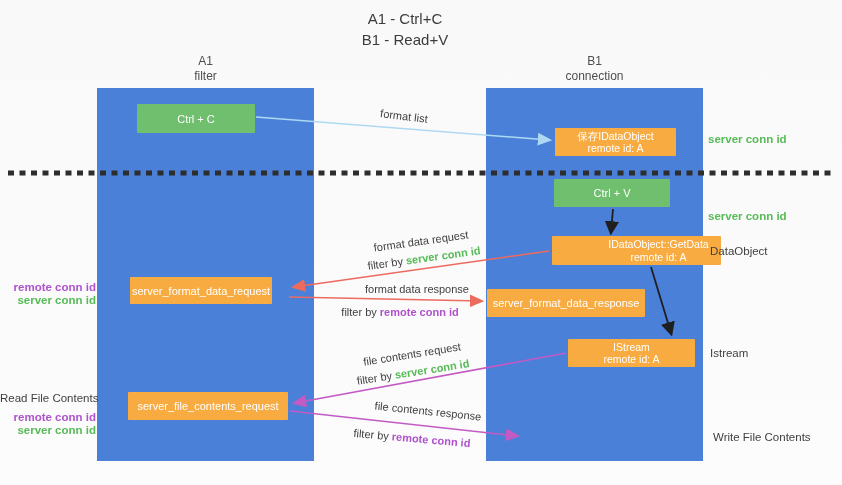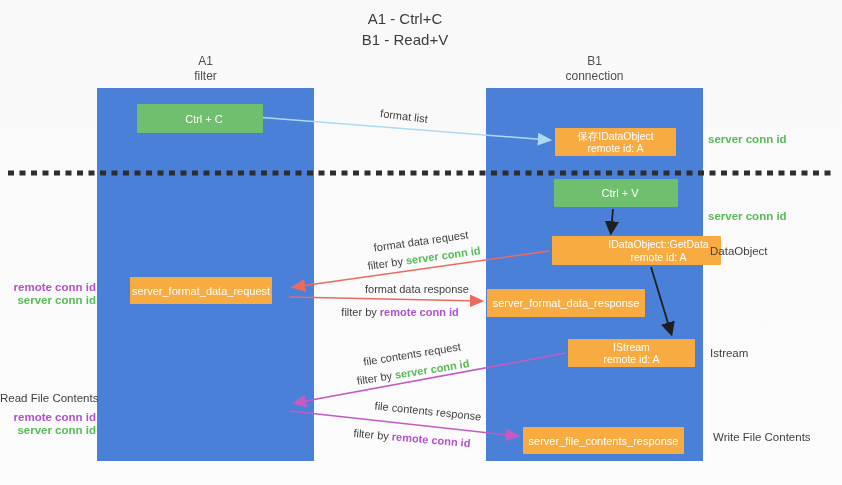--- a/index.html
+++ b/index.html
@@ -8,21 +8,21 @@
     background:linear-gradient(#f9f9f9,#fcfcfd);
     font-family:"Liberation Sans",sans-serif;color:#3f3f3f;
   }
   .title{position:absolute;top:8px;left:0;width:810px;text-align:center;
     font-size:15px;line-height:21px;color:#3c3c3c;}
   .lane{position:absolute;top:88px;height:373px;width:217px;background:#4a80d8;}
   .lane-header{position:absolute;top:54px;width:217px;text-align:center;
     font-size:12px;line-height:15px;color:#4f4f4f;}
   .node{position:absolute;display:flex;flex-direction:column;justify-content:center;
     align-items:center;text-align:center;color:#fff;border-radius:1px;}
-  .node.green{background:#6fbf6f;font-size:11px;padding-left:8px;}
+  .node.green{background:#6fbf6f;font-size:11px;}
   .node.orange{background:#f8ab40;font-size:11px;}
   .node .l2{font-size:10.5px;line-height:12.5px;}
   .edge-label{position:absolute;font-size:11px;color:#3f3f3f;white-space:nowrap;}
   .ann{position:absolute;font-size:11.5px;white-space:nowrap;}
   .ann.green{color:#57bb57;font-weight:bold;}
   .ann.purple{color:#b052cc;font-weight:bold;}
   .ann.plain{color:#3f3f3f;}
   .key-green{color:#57bb57;font-weight:bold;}
   .key-purple{color:#b052cc;font-weight:bold;}
   .right-align{text-align:right;}
@@ -107,24 +107,24 @@
 
   <div class="node orange" style="left:487px;top:289px;width:158px;height:28px;">
     <span>server_format_data_response</span>
   </div>
 
   <div class="node orange" style="left:568px;top:339px;width:127px;height:28px;">
     <div class="l2">IStream</div>
     <div class="l2">remote id: A</div>
   </div>
 
+  <div class="node orange" style="left:128px;top:392px;width:160px;height:28px;">
+    <span>server_file_contents_request</span>
+  </div>
 
-  <div class="node orange" style="left:523px;top:427px;width:161px;height:27px;">
-    <span>server_file_contents_response</span>
-  </div>
 
   <div class="edge-label" style="left:404px;top:116px;transform:translate(-50%,-50%) rotate(7deg);">format list</div>
 
   <div class="edge-label" style="left:421px;top:241px;transform:translate(-50%,-50%) rotate(-8deg);">format data request</div>
 
   <div class="edge-label" style="left:424px;top:258px;transform:translate(-50%,-50%) rotate(-8deg);"><span>filter by </span><span class="key-green">server conn id</span></div>
 
   <div class="edge-label" style="left:417px;top:289px;transform:translate(-50%,-50%);">format data response</div>
 
   <div class="edge-label" style="left:400px;top:312px;transform:translate(-50%,-50%);"><span>filter by </span><span class="key-purple">remote conn id</span></div>

